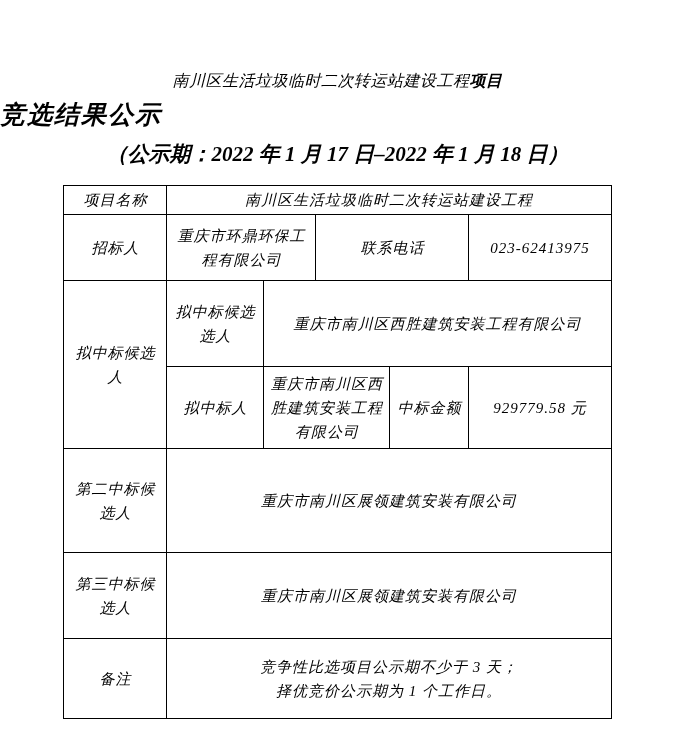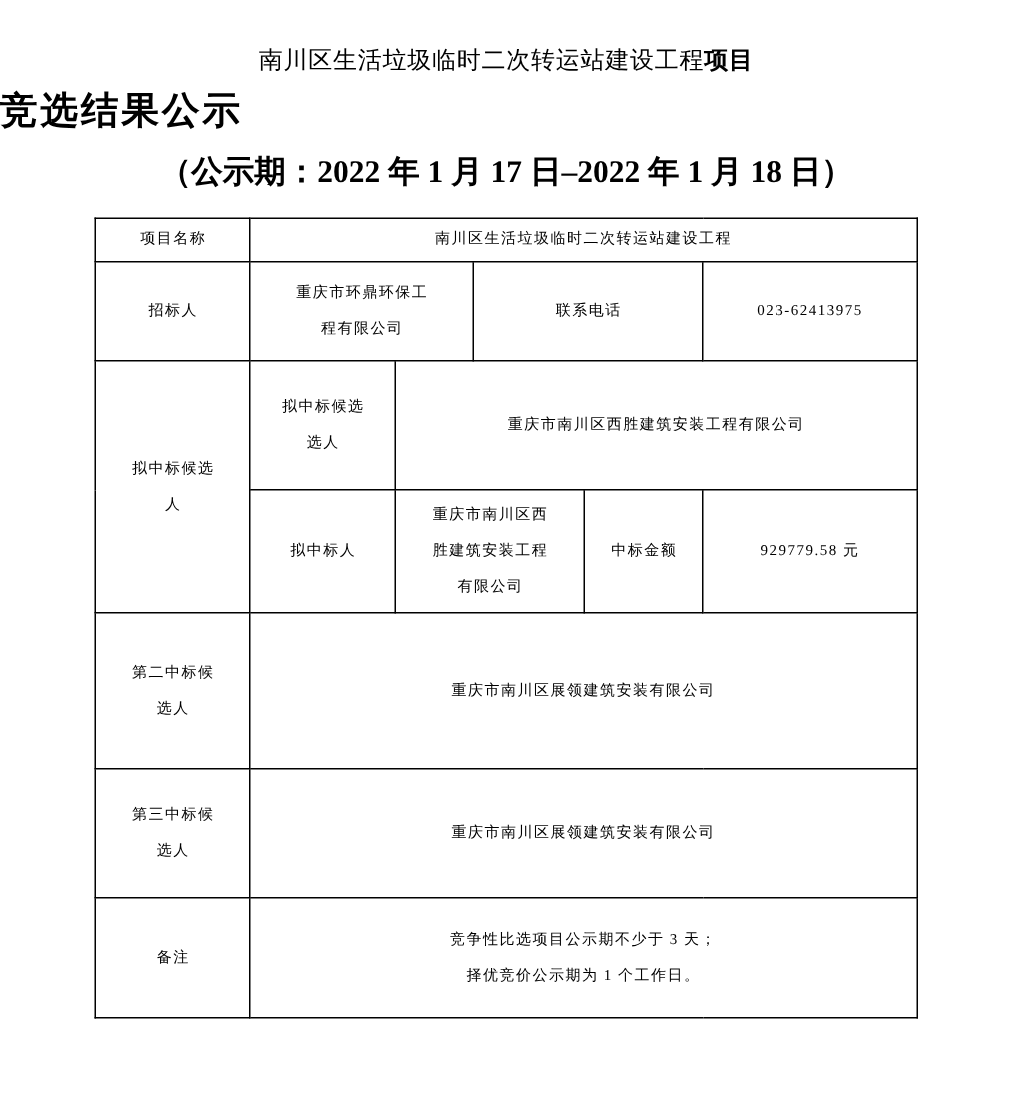--- a/index.html
+++ b/index.html
@@ -4,21 +4,21 @@
 <style>
   * { box-sizing: border-box; }
   html, body { margin: 0; padding: 0; }
   body {
     width: 675px;
     height: 741px;
     background: #ffffff;
     color: #000000;
     font-family: "Liberation Serif", "DejaVu Serif", serif;
   }
-  .doc { padding-top: 31px; }
+  .doc { padding-top: 71px; font-style: italic; }
 
   .title1 {
     text-align: center;
     font-size: 16px;
     line-height: 19px;
     letter-spacing: 0.5px;
     font-family: "Liberation Sans", "DejaVu Sans", sans-serif;
     font-weight: normal;
   }
   .title1 .suffix {
@@ -44,21 +44,21 @@
   table.result {
     margin: 21px auto 0 auto;
     width: 547px;
     border-collapse: collapse;
     table-layout: fixed;
   }
   table.result td {
     border: 1px solid #000000;
     text-align: center;
     vertical-align: middle;
-    font-size: 10px;
+    font-size: 15px;
     line-height: 24px;
     letter-spacing: 1px;
     white-space: pre-line;
     padding: 2px 4px;
     overflow: hidden;
   }
   tr.r1 { height: 28px; }
   tr.r2 { height: 66px; }
   tr.r3 { height: 86px; }
   tr.r4 { height: 82px; }

